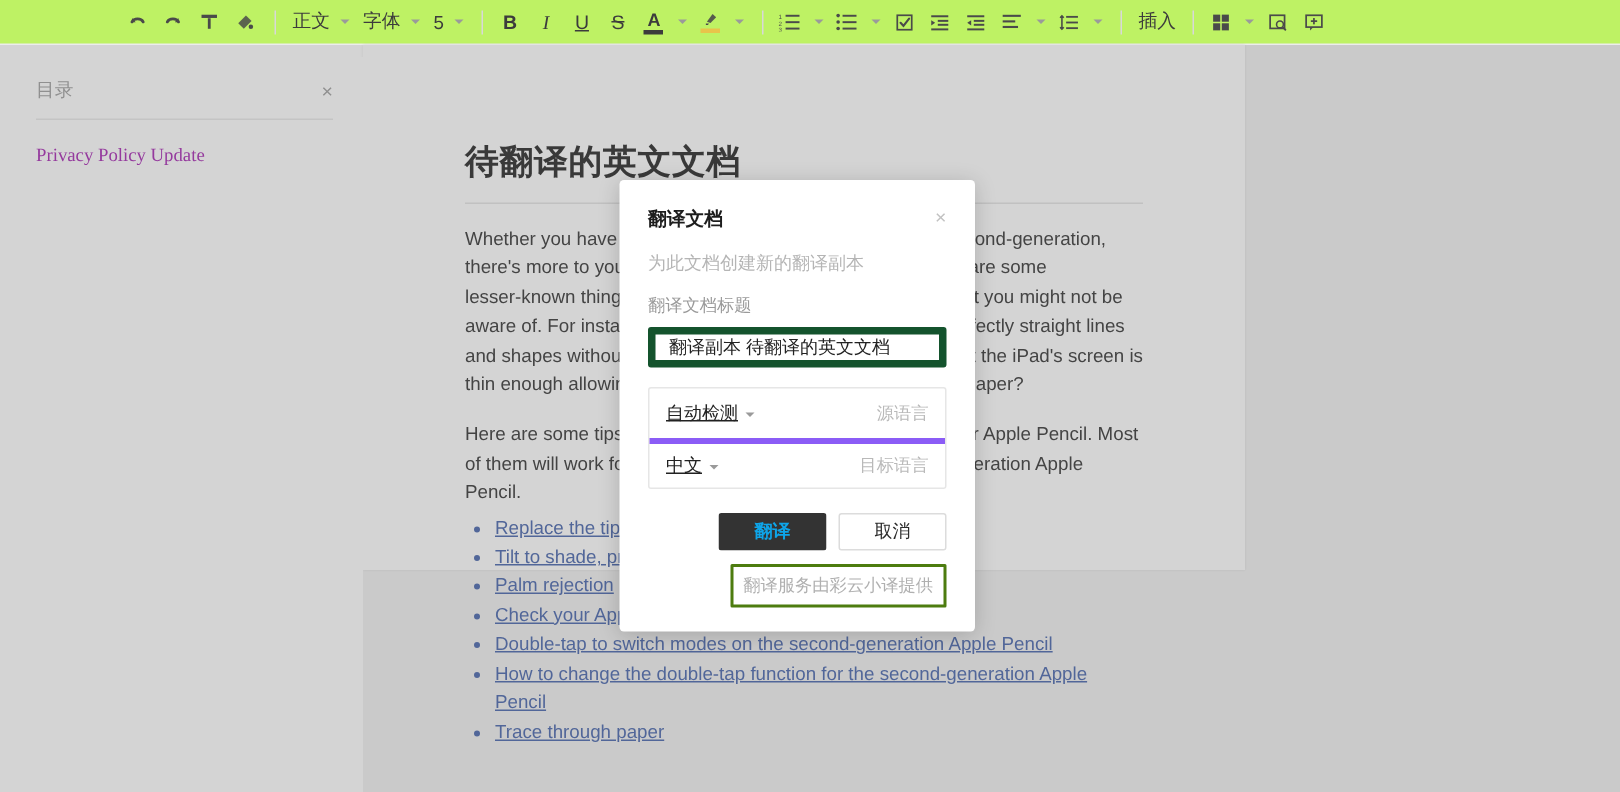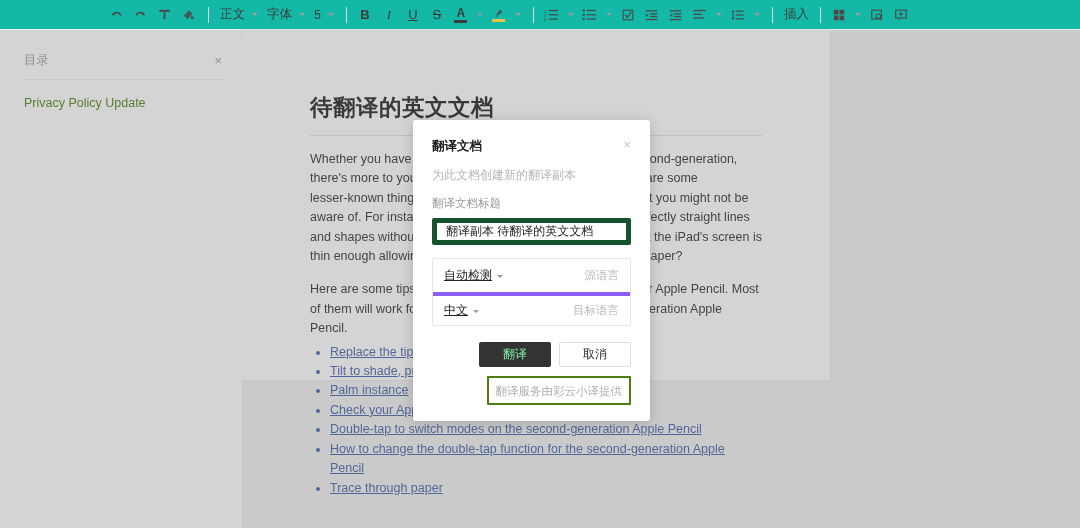--- a/index.html
+++ b/index.html
@@ -18,24 +18,24 @@
     height: 528px;
     background: #ffffff;
   }
 
   
   .toolbar {
     position: absolute;
     top: 0; left: 0;
     width: 1080px;
     height: 30px;
-    background: #14b8a6;
-    display: flex;
-    align-items: center;
-    padding-left: 105px;
+    background: #bef264;
+    display: flex;
+    align-items: center;
+    padding-left: 80px;
     border-bottom: 1px solid #ececec;
   }
   .tb-btn {
     height: 22px;
     min-width: 22px;
     display: flex;
     align-items: center;
     justify-content: center;
     color: #4a4a4a;
     font-size: 12px;
@@ -121,22 +121,23 @@
   }
   .toc-close {
     font-size: 13px;
     color: #9b9b9b;
     line-height: 1;
     cursor: default;
   }
   .toc-item {
     margin-top: 16px;
     font-size: 12.5px;
-    color: #4d7c0f;
+    color: #a21caf;
     cursor: default;
+    font-family: Liberation Serif, serif;
   }
 
   
   .canvas {
     position: absolute;
     top: 30px; left: 242px;
     width: 838px;
     height: 498px;
     background: #f1f1f1;
     z-index: 3;
@@ -272,22 +273,22 @@
     font-size: 12px;
     border-radius: 2px;
     display: flex;
     align-items: center;
     justify-content: center;
     cursor: default;
     border: 1px solid transparent;
   }
   .btn-primary {
     background: #333333;
-    color: #86efac;
-    font-weight: normal;
+    color: #0ea5e9;
+    font-weight: bold;
   }
   .btn-secondary {
     background: #ffffff;
     color: #2b2b2b;
     border: 1px solid #dcdcdc;
   }
   .dlg-footer {
     margin-top: 9px;
     display: flex;
     justify-content: flex-end;
@@ -488,21 +489,21 @@
 
   <div class="canvas">
     <div class="page">
       <div class="doc-inner">
         <div class="doc-title">待翻译的英文文档</div>
         <p class="doc-para">Whether you have the first‑generation Apple Pencil or the second‑generation, there's more to your Apple Pencil than meets the eye. There are some lesser‑known things that you can do with the Apple Pencil that you might not be aware of. For instance, did you know that you could draw perfectly straight lines and shapes without using the Apple Pencil with a ruler, or that the iPad's screen is thin enough allowing you to trace something from a piece of paper?</p>
         <p class="doc-para">Here are some tips and tricks to help you get more out of your Apple Pencil. Most of them will work for both the first‑generation and second‑generation Apple Pencil.</p>
         <ul class="doc-list">
           <li><span class="lk">Replace the tip</span></li>
           <li><span class="lk">Tilt to shade, press for thicker lines</span></li>
-          <li><span class="lk">Palm instance</span></li>
+          <li><span class="lk">Palm rejection</span></li>
           <li><span class="lk">Check your Apple Pencil battery</span></li>
           <li><span class="lk">Double‑tap to switch modes on the second‑generation Apple Pencil</span></li>
           <li><span class="lk">How to change the double‑tap function for the second‑generation Apple Pencil</span></li>
           <li><span class="lk">Trace through paper</span></li>
         </ul>
       </div>
     </div>
   </div>
 
   <div class="overlay"></div>

